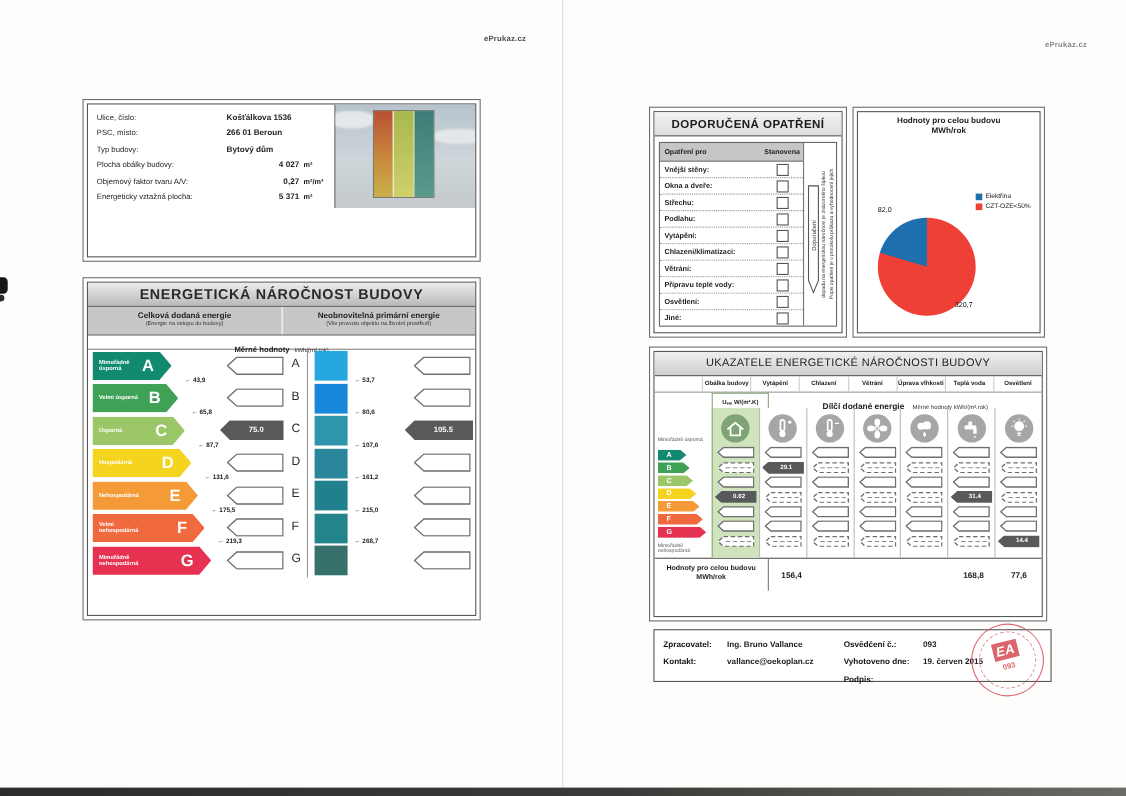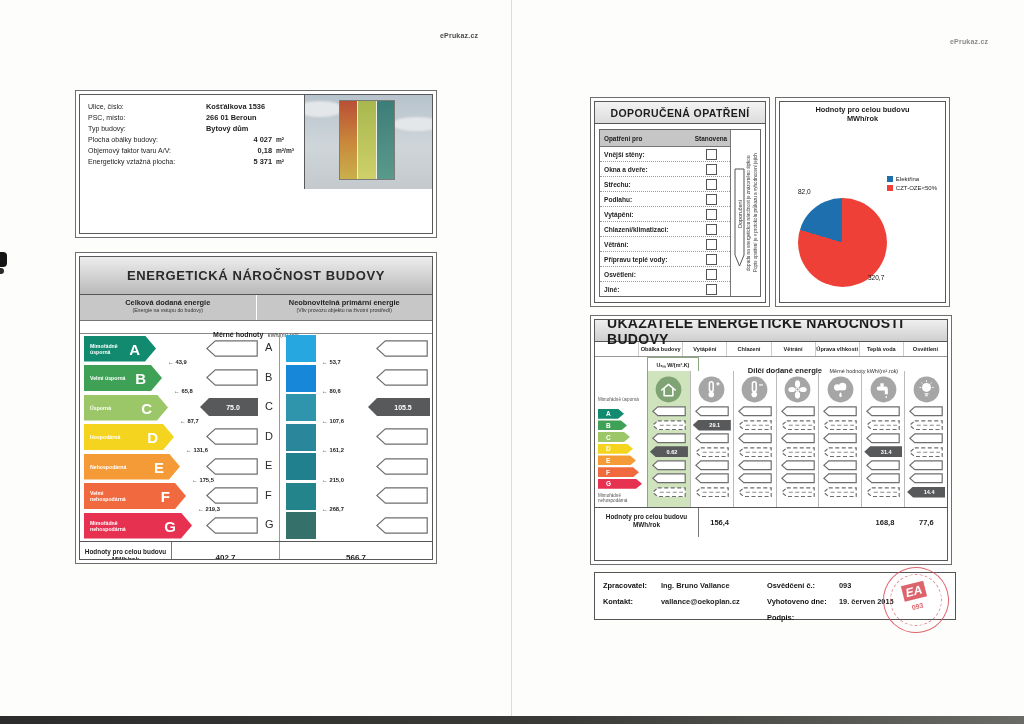--- a/index.html
+++ b/index.html
@@ -18,38 +18,38 @@
 
   .box { position:absolute; border:1px solid #6e6e6e; background:#fff; padding:3px; }
   .box-inner { border:1.5px solid #595959; width:100%; height:100%; position:relative; overflow:hidden; }
 
   
   .box1 { left:75px; top:90px; width:362px; height:148px; }
   .p1-titlewrap { border-bottom:1.5px solid #595959; text-align:center; padding:6px 4px 5px; }
   .p1-title { font-size:15px; font-weight:800; letter-spacing:.4px; color:#222; }
   .p1-sub { font-size:5.4px; color:#444; margin-top:4px; }
   .p1-info { display:flex; height:calc(100% - 44px); }
-  .p1-fields { flex:1; padding:7px 6px 4px 8px; display:flex; flex-direction:column; }
+  .p1-fields { flex:1; padding:7px 6px 4px 8px; display:flex; flex-direction:column; justify-content:space-between; }
   .p1-field-row { display:flex; align-items:baseline; font-size:7px; height:11px; }
   .p1-flabel { width:118px; color:#222; }
   .p1-fvalue { font-weight:bold; font-size:7.4px; }
   .p1-field-row.num .p1-fvalue { margin-left:auto; text-align:right; }
   .p1-funit { font-weight:bold; font-size:6.6px; margin-left:4px; width:22px; }
   .p1-photo { width:128px; border-left:1.5px solid #595959; position:relative;
               background:linear-gradient(#b7c3cc, #cfd6da 55%, #c3c9cd); overflow:hidden; }
   .cloud { position:absolute; background:#e4e7e9; border-radius:50%; filter:blur(1px); }
   .bldg { position:absolute; left:34px; bottom:9px; width:56px; height:80px; display:flex; border:1px solid #7b7b78; }
   .bldg-col { flex:1; background-image:repeating-linear-gradient(0deg, rgba(255,255,255,.55) 0 1px, rgba(0,0,0,.18) 1px 2px, transparent 2px 6px); }
   .bldg-c1 { background-color:#c4683f; background-image:linear-gradient(#b94f35, #c98a3c 55%, #c9b04b),repeating-linear-gradient(0deg, rgba(255,255,255,.5) 0 1px, transparent 1px 6px); }
   .bldg-c2 { background-color:#c6c95e; background-image:linear-gradient(#a8b84e, #cfd06a),repeating-linear-gradient(0deg, rgba(255,255,255,.5) 0 1px, transparent 1px 6px); border-left:1px solid #efefe8; border-right:1px solid #efefe8; }
   .bldg-c3 { background-color:#48897f; background-image:linear-gradient(#3d7d78, #5a9a8c),repeating-linear-gradient(0deg, rgba(255,255,255,.4) 0 1px, transparent 1px 6px); }
 
   
   .box2 { left:75px; top:252px; width:362px; height:312px; }
-  .b2-title { height:38px; display:flex; align-items:center; justify-content:center;
+  .b2-title { height:22px; display:flex; align-items:center; justify-content:center;
               background:linear-gradient(#ededed,#b9b9b9); border-bottom:1.5px solid #555;
               font-size:13px; font-weight:800; letter-spacing:.6px; color:#2a2a2a; }
   .b2-cols { display:flex; height:26px; background:#c7c7c7; border-bottom:1px solid #777; }
   .b2-col { flex:1; text-align:center; padding-top:3px; }
   .b2-col + .b2-col { border-left:1.5px solid #fff; }
   .b2-col-t { font-size:7.4px; font-weight:bold; color:#1f1f1f; }
   .b2-col-s { font-size:5.2px; color:#333; }
   .b2-units { height:13px; text-align:center; border-bottom:1px solid #888; padding-top:2px; }
   .b2-units b { font-size:7px; } .b2-units span { font-size:5.4px; color:#333; }
   .scales { display:flex; height:207px; }
@@ -101,21 +101,21 @@
   .legend-sq { width:6px; height:6px; margin-right:3px; }
   .legend-lb { font-size:6px; }
   .pie { position:absolute; left:18px; top:96px; width:89px; height:89px; border-radius:50%; }
   .pie-val { position:absolute; font-size:6.5px; font-weight:normal; color:#111; }
   .pie-val-blue { left:18px; top:86px; }
   .pie-val-red { left:88px; top:172px; }
 
   
   .boxU { left:590px; top:315px; width:362px; height:250px; }
   .u-title { height:22px; display:flex; align-items:center; justify-content:center; border-bottom:1.5px solid #555;
-             background:linear-gradient(#efefef,#cfcfcf); font-size:14px; font-weight:700; letter-spacing:.3px;padding-left:12px; }
+             background:linear-gradient(#efefef,#cfcfcf); font-size:10px; font-weight:400; letter-spacing:.3px; }
   .u-headers { display:flex; height:15px; border-bottom:1px solid #999; }
   .u-hcell { flex:1; text-align:center; font-size:5.6px; font-weight:bold; padding-top:4px; border-left:1px solid #ccc; }
   .u-hstrip { width:52px; border-left:none !important; }
   .u-sub { display:flex; height:14px; }
   .u-uem { width:52px; margin-left:52px; font-size:5.4px; font-weight:bold; text-align:center; padding-top:3px; border:1px solid #8aa87c; border-bottom:none; }
   .u-dil { flex:1; text-align:center; padding-top:2px; }
   .u-dil b { font-size:7.6px; } .u-dil span { font-size:5.4px; color:#333; margin-left:3px; }
   .u-gridwrap { display:flex; height:136px; }
   #ind-strip { width:52px; position:relative; padding-top:36px; }
   .s-toplabel, .s-botlabel { position:absolute; left:3px; font-size:4.6px; color:#555; }
@@ -169,21 +169,21 @@
               <span class="p1-flabel">Typ budovy:</span>
               <span class="p1-fvalue">Bytový dům</span>
             </div>
             <div class="p1-field-row num">
               <span class="p1-flabel">Plocha obálky budovy:</span>
               <span class="p1-fvalue">4 027</span>
               <span class="p1-funit">m²</span>
             </div>
             <div class="p1-field-row num">
               <span class="p1-flabel">Objemový faktor tvaru A/V:</span>
-              <span class="p1-fvalue">0,18</span>
+              <span class="p1-fvalue">0,27</span>
               <span class="p1-funit">m²/m³</span>
             </div>
             <div class="p1-field-row num">
               <span class="p1-flabel">Energeticky vztažná plocha:</span>
               <span class="p1-fvalue">5 371</span>
               <span class="p1-funit">m²</span>
             </div>
           </div>
         <div class="p1-photo">
           <div class="cloud" style="left:-8px;top:6px;width:46px;height:16px;"></div>
@@ -306,28 +306,20 @@
             <div class="oa" style="top: 182.5px; left: 96px;"><svg width="52" height="17" viewBox="0 0 52 17">
                 <path d="M 9.350000000000001 0.8 L 51.2 0.8 L 51.2 16.2 L 9.350000000000001 16.2 L 0.8 8.5 Z" fill="#fff" stroke="#6e6e6e" stroke-width="1.2"></path>
               </svg></div>
             <div class="thr" style="top: 24.5px; left: 42px;">← 53,7</div>
             <div class="thr" style="top: 54px; left: 42px;">← 80,6</div>
             <div class="thr" style="top: 83.5px; left: 42px;">← 107,6</div>
             <div class="thr" style="top: 113px; left: 42px;">← 161,2</div>
             <div class="thr" style="top: 142.5px; left: 42px;">← 215,0</div>
             <div class="thr" style="top: 172px; left: 42px;">← 268,7</div>
           </div>
-      </div>
-      <div class="b2-totals">
-        <div class="b2-tlabel">
-          <span>Hodnoty pro celou budovu</span><br>
-          <span>MWh/rok</span>
-        </div>
-        <div class="b2-tval b2-tv1">402,7</div>
-        <div class="b2-tval b2-tv2">566,7</div>
       </div>
     </div>
   </section>
 
   <section class="box boxM">
     <div class="box-inner">
       <div class="m-title">DOPORUČENÁ OPATŘENÍ</div>
       <div class="m-table">
         <div class="m-main">
           <div class="m-header">

